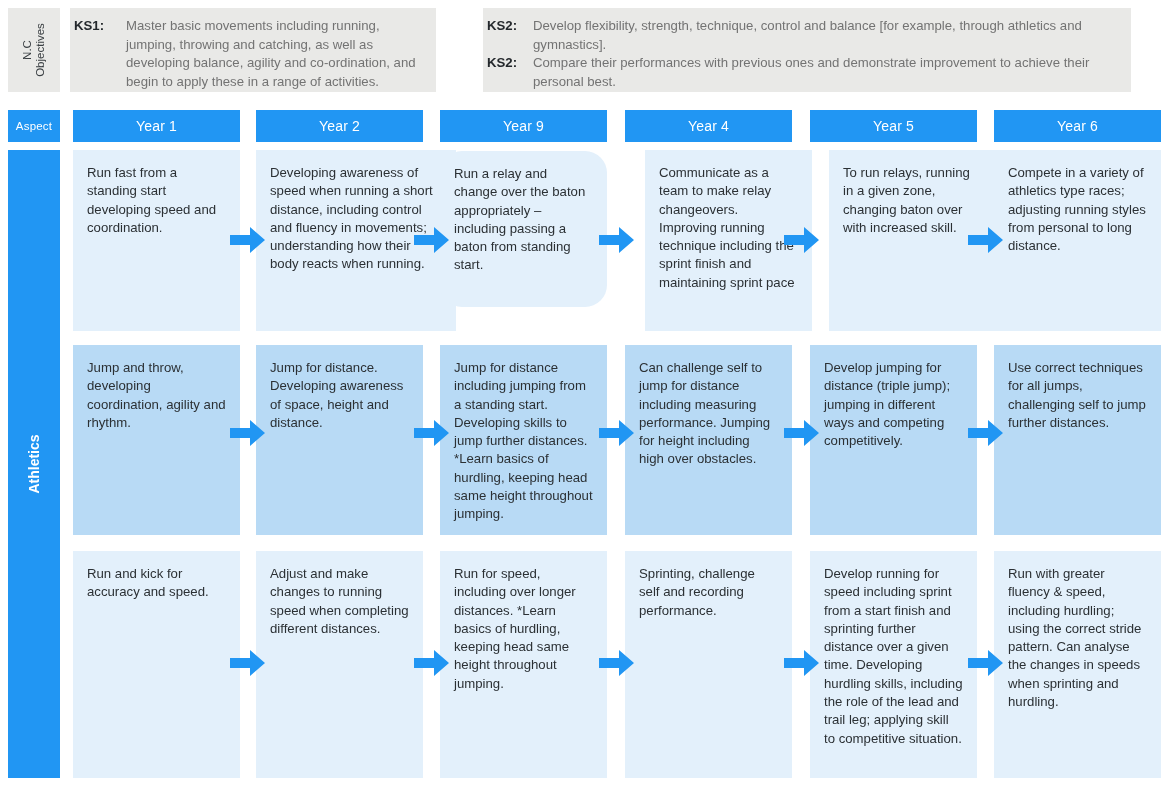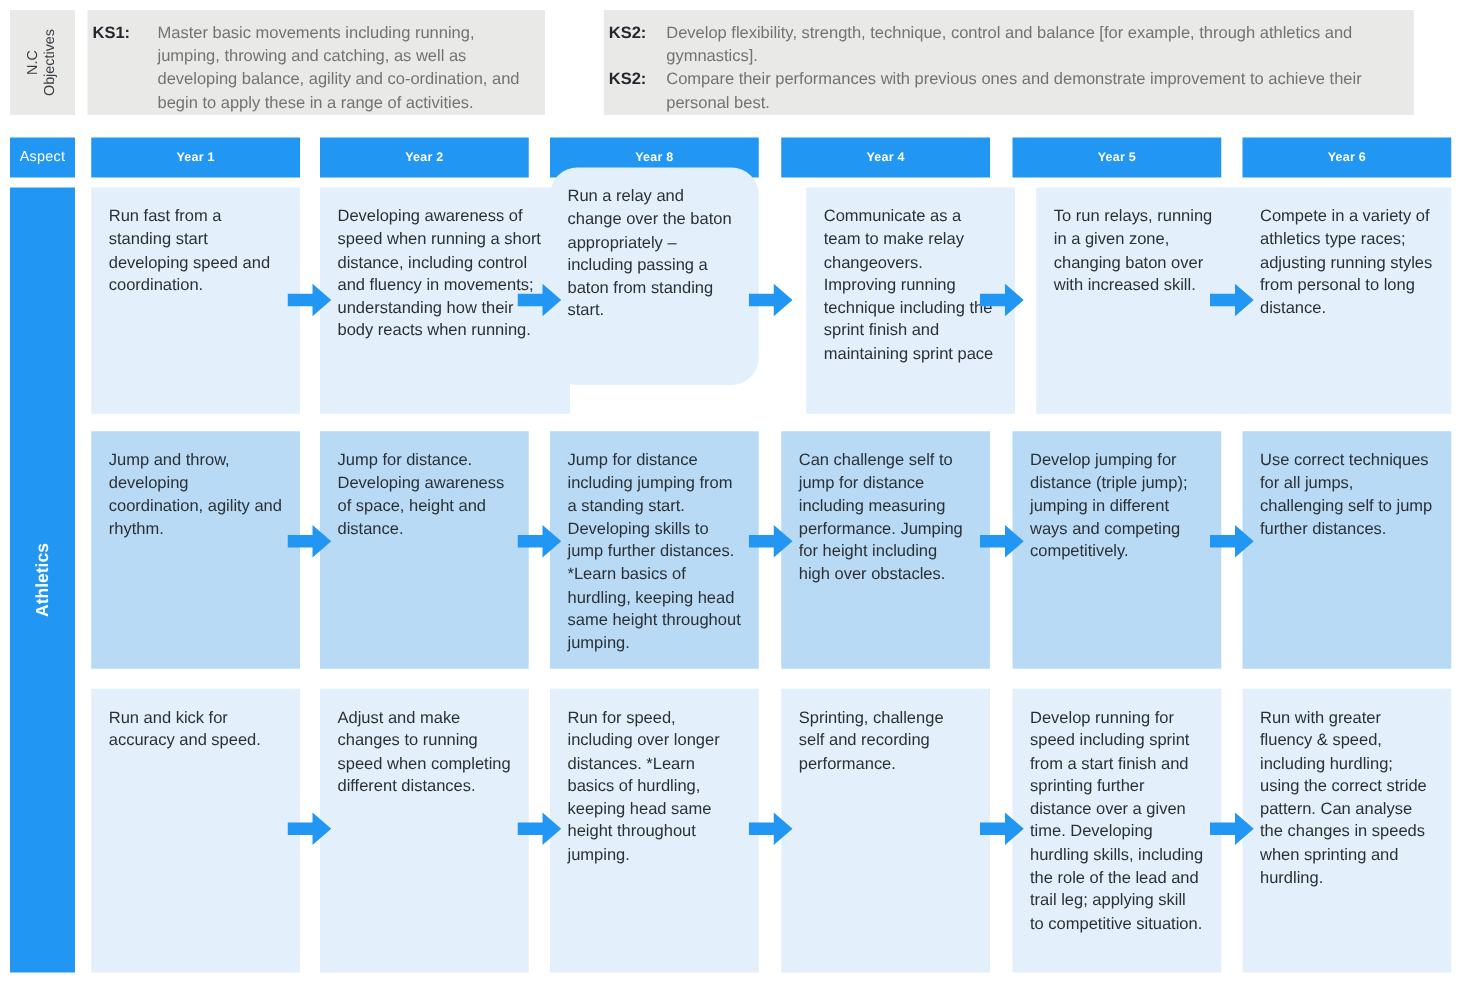--- a/index.html
+++ b/index.html
@@ -89,22 +89,22 @@
   }
   .head-cell {
     position: absolute;
     top: 0;
     height: 32px;
     background: #2196f3;
     color: #ffffff;
     display: flex;
     align-items: center;
     justify-content: center;
-    font-size: 10px;
-    font-weight: bold;
+    font-size: 14px;
+    font-weight: normal;
     letter-spacing: 0.2px;
   }
   .head-cell.aspect {
     left: 8px;
     width: 52px;
     font-size: 11.5px;
     font-weight: normal;
   }
 
   
@@ -178,33 +178,33 @@
         <span class="nc-key">KS2:</span>
         <span class="nc-body">Compare their performances with previous ones and demonstrate improvement to achieve their personal best.</span>
       </div>
     </div>
   </div>
 
   <div class="head-row">
     <div class="head-cell aspect">Aspect</div>
     <div class="head-cell" style="left:73px;width:167px;">Year 1</div>
     <div class="head-cell" style="left:256px;width:167px;">Year 2</div>
-    <div class="head-cell" style="left:440px;width:167px;">Year 8</div>
+    <div class="head-cell" style="left:440px;width:167px;">Year 9</div>
     <div class="head-cell" style="left:625px;width:167px;">Year 4</div>
     <div class="head-cell" style="left:810px;width:167px;">Year 5</div>
     <div class="head-cell" style="left:994px;width:167px;">Year 6</div>
   </div>
 
   <div class="aspect-bar">
     <div class="aspect-bar-text">Athletics</div>
   </div>
 
   <div class="cell tint-light" style="left:73px;top:150px;width:167px;height:181px;">Run fast from a standing start developing speed and coordination.</div>
   <div class="cell tint-light" style="left:256px;top:150px;width:200px;height:181px;">Developing awareness of speed when running a short distance, including control and fluency in movements; understanding how their body reacts when running.</div>
-  <div class="cell tint-light" style="left:440px;top:134px;width:167px;height:174px;border-radius:22px;">Run a relay and change over the baton appropriately – including passing a baton from standing start.</div>
+  <div class="cell tint-light" style="left:440px;top:151px;width:167px;height:156px;border-radius:22px;">Run a relay and change over the baton appropriately – including passing a baton from standing start.</div>
   <div class="cell tint-light" style="left:625px;top:150px;width:167px;height:181px;margin-left:20px;">Communicate as a team to make relay changeovers. Improving running technique including the sprint finish and maintaining sprint pace</div>
   <div class="cell tint-light" style="left:810px;top:150px;width:167px;height:181px;margin-left:19px;">To run relays, running in a given zone, changing baton over with increased skill.</div>
   <div class="cell tint-light" style="left:994px;top:150px;width:167px;height:181px;">Compete in a variety of athletics type races; adjusting running styles from personal to long distance.</div>
 
   <div class="cell tint-dark" style="left:73px;top:345px;width:167px;height:190px;">Jump and throw, developing coordination, agility and rhythm.</div>
   <div class="cell tint-dark" style="left:256px;top:345px;width:167px;height:190px;">Jump for distance. Developing awareness of space, height and distance.</div>
   <div class="cell tint-dark" style="left:440px;top:345px;width:167px;height:190px;">Jump for distance including jumping from a standing start. Developing skills to jump further distances. *Learn basics of hurdling, keeping head same height throughout jumping.</div>
   <div class="cell tint-dark" style="left:625px;top:345px;width:167px;height:190px;">Can challenge self to jump for distance including measuring performance. Jumping for height including high over obstacles.</div>
   <div class="cell tint-dark" style="left:810px;top:345px;width:167px;height:190px;">Develop jumping for distance (triple jump); jumping in different ways and competing competitively.</div>
   <div class="cell tint-dark" style="left:994px;top:345px;width:167px;height:190px;">Use correct techniques for all jumps, challenging self to jump further distances.</div>

